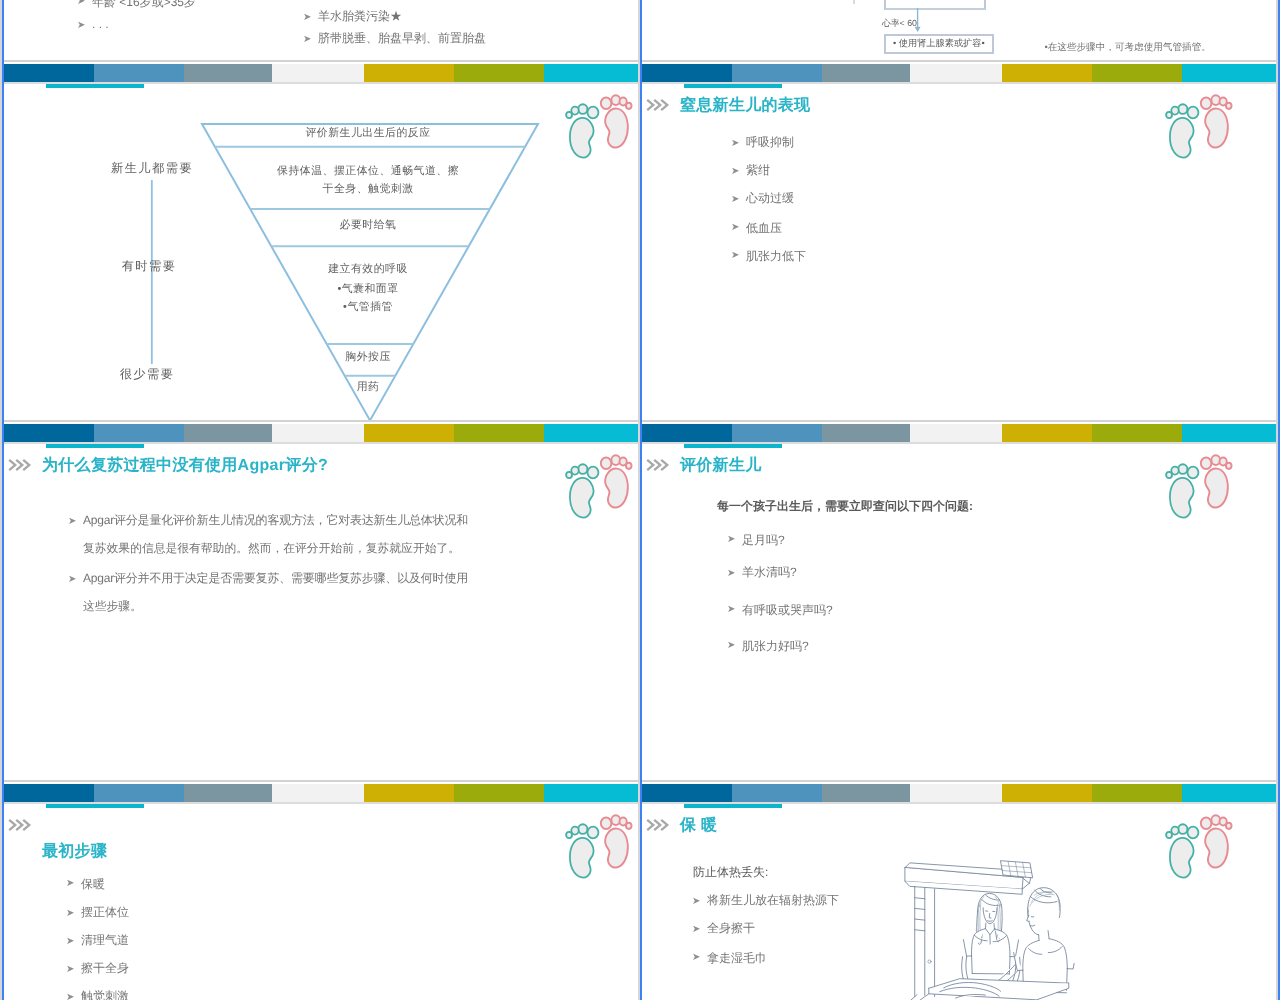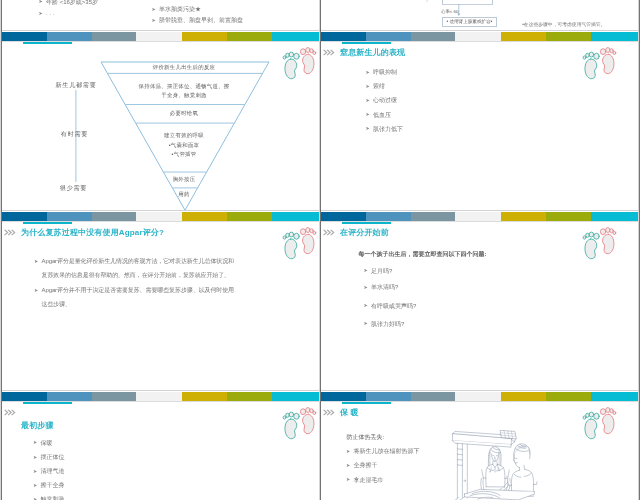--- a/index.html
+++ b/index.html
@@ -1,20 +1,20 @@
 <!DOCTYPE html>
 <html><head>
 <meta charset="utf-8">
 <title>Slide Deck</title>
 <style>
 html,body{margin:0;padding:0;}
 body{width:640px;height:500px;overflow:hidden;background:#fff;
   font-family:"Liberation Sans",sans-serif;}
 #deck{position:absolute;left:0;top:0;width:640px;height:500px;overflow:hidden;
-  background:#737373;}
+  background:#3b82f6;}
 .gutter{position:absolute;top:0;height:500px;width:1px;background:#d6d6d6;}
 .slide{position:absolute;width:317px;height:180px;background:#fff;overflow:hidden;}
 .hsep{position:absolute;height:1px;background:#d2d2d2;}
 
 .topbar{position:absolute;left:0px;top:1px;width:317px;height:9px;display:flex;border-bottom:1px solid #dcdcdc;box-sizing:content-box;}
 .topbar span{display:block;height:9px;}
 .accent{position:absolute;height:2.8px;background:#0bb6cd;}
 
 .chev{position:absolute;width:12.5px;height:7px;}
 .stitle{position:absolute;font-size:8px;line-height:8px;font-weight:700;
@@ -242,21 +242,21 @@
         <span style="width: 47px; background: rgb(6, 188, 212);"></span>
       </div>
     <div class="accent" style="left:20.5px;top:10.5px;width:49px;"></div>
     <svg class="chev" style="left:1.6px;top:18px;" viewBox="0 0 12 7">
         <g fill="none" stroke="#a8a8a8" stroke-width="1.15" stroke-linecap="square">
           <path d="M0.8 1.3 L3.4 3.5 L0.8 5.7"></path>
           <path d="M4.3 1.3 L6.9 3.5 L4.3 5.7"></path>
           <path d="M7.8 1.3 L10.4 3.5 L7.8 5.7"></path>
         </g>
       </svg>
-    <div class="stitle" style="left:19px;top:17.8px;"><span>在评分开始前</span></div>
+    <div class="stitle" style="left:19px;top:17.8px;"><span>评价新生儿</span></div>
     <div class="lead" style="left:37.5px;top:39.5px;"><span>每一个孩子出生后，需要立即查问以下四个问题:</span></div>
     <div class="bul" style="left:42.5px;top:56.5px;">
       <span class="ar">➤</span><span>足月吗?</span></div>
     <div class="bul" style="left:42.5px;top:73.4px;">
       <span class="ar">➤</span><span>羊水清吗?</span></div>
     <div class="bul" style="left:42.5px;top:91.5px;">
       <span class="ar">➤</span><span>有呼吸或哭声吗?</span></div>
     <div class="bul" style="left:42.5px;top:109.5px;">
       <span class="ar">➤</span><span>肌张力好吗?</span></div>
     <div class="feet" style="left:259px;top:14px;" id="ft3"><svg viewBox="0 0 36 34" width="38" height="36">

